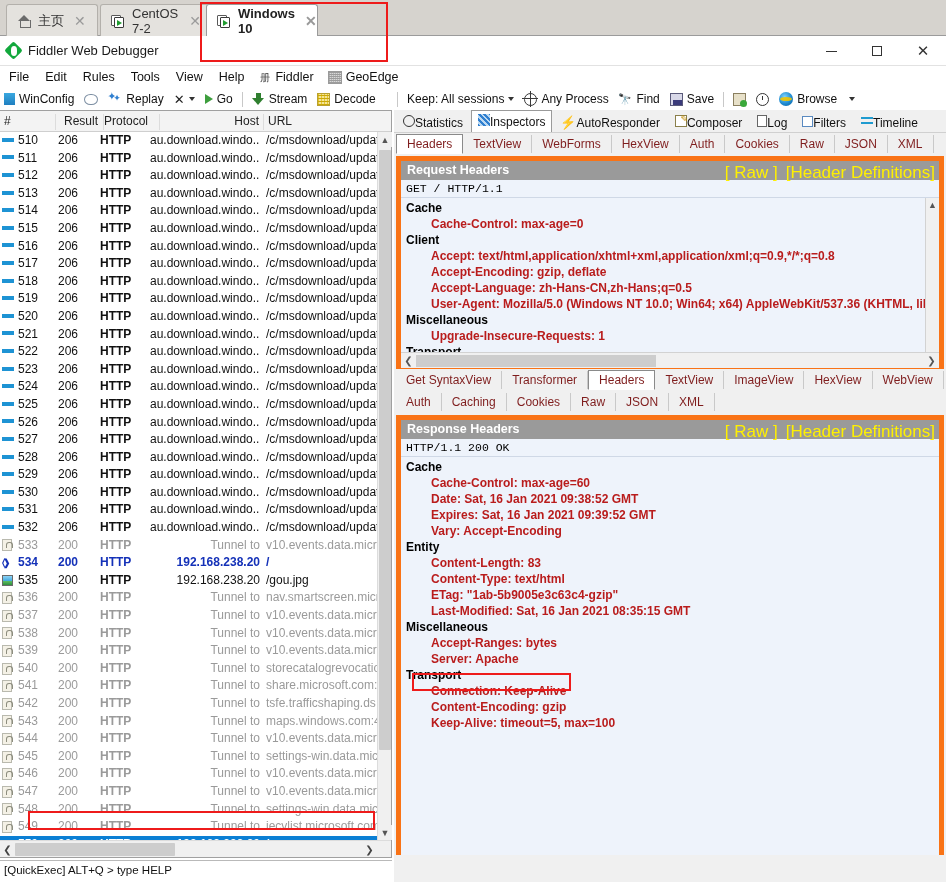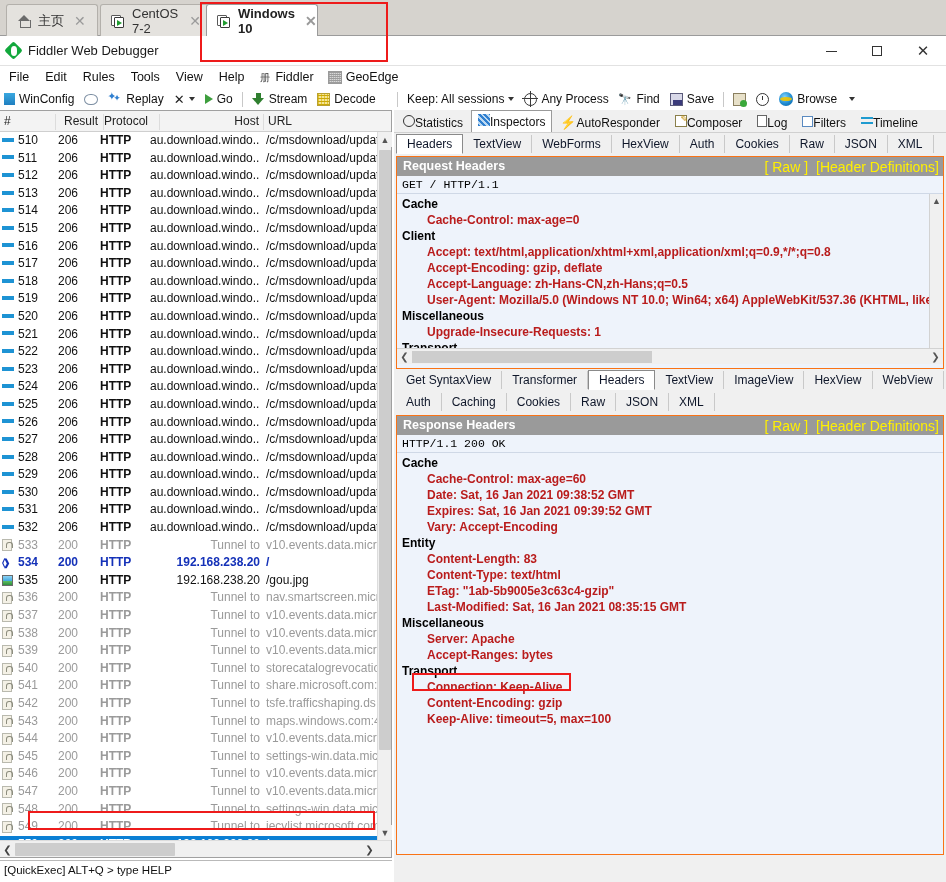--- a/index.html
+++ b/index.html
@@ -303,34 +303,34 @@
     white-space: nowrap;
   }
   .itab.active {
     background: #ffffff; border-color: #9a9a9a; height: 22px;
   }
   .sub-tabs {
     display: flex; align-items: center; height: 22px; background: #f0f0f0;
     border-top: 1px solid #d0d0d0; padding-left: 2px;
   }
   .stab {
-    font-size: 12px; padding: 2px 10px; color: #0f172a; border-right: 1px solid #c9c9c9;
+    font-size: 12px; padding: 2px 10px; color: #7f1d1d; border-right: 1px solid #c9c9c9;
     white-space: nowrap;
   }
   .stab.active { background: #ffffff; border: 1px solid #8a8a8a; border-bottom-color: #fff; }
 
   .hdr-panel {
-    position: relative; background: #eef3fb; border: 1px solid #f97316; margin: 2px 2px 0 2px;
+    position: relative; background: #eef3fb; border: 5px solid #f97316; margin: 2px 2px 0 2px;
   }
   .hdr-title {
     height: 19px; background: #9a9a9a; color: #ffffff; font-weight: bold; font-size: 12.5px;
     padding: 2px 6px; position: relative;
   }
   .hdr-links {
-    position: absolute; right: 4px; top: 2px; color: #fff000; font-size: 14px;
+    position: absolute; right: 4px; top: 2px; color: #fff000; font-size: 17px;
     font-weight: normal; display: flex; gap: 8px;
   }
   .reqline {
     font-family: "Liberation Mono", monospace; font-size: 11.5px;
     padding: 2px 5px; background: #eef3fb; border-bottom: 1px solid #cfd8e6;
   }
   .hdr-body { position: relative; background: #eef3fb; font-size: 12px; }
   .hgroup { font-weight: bold; padding: 1px 5px; color: #000; }
   .hline { padding: 1px 5px 1px 30px; color: #b91c1c; white-space: nowrap; overflow: hidden; font-weight: bold; }
   .v-sb {
@@ -951,22 +951,22 @@
             <div class="hline">Cache-Control: max-age=60</div>
             <div class="hline">Date: Sat, 16 Jan 2021 09:38:52 GMT</div>
             <div class="hline">Expires: Sat, 16 Jan 2021 09:39:52 GMT</div>
             <div class="hline">Vary: Accept-Encoding</div>
             <div class="hgroup">Entity</div>
             <div class="hline">Content-Length: 83</div>
             <div class="hline">Content-Type: text/html</div>
             <div class="hline">ETag: "1ab-5b9005e3c63c4-gzip"</div>
             <div class="hline">Last-Modified: Sat, 16 Jan 2021 08:35:15 GMT</div>
             <div class="hgroup">Miscellaneous</div>
+            <div class="hline">Accept-Ranges: bytes</div>
             <div class="hline">Server: Apache</div>
-            <div class="hline">Accept-Ranges: bytes</div>
             <div class="hgroup">Transport</div>
             <div class="hline">Connection: Keep-Alive</div>
             <div class="hline">Content-Encoding: gzip</div>
             <div class="hline">Keep-Alive: timeout=5, max=100</div>
           </div>
       </div>
     </div>
   </div>
 
   <div class="annot" style="left:200px; top:2px; width:188px; height:60px;"></div>

